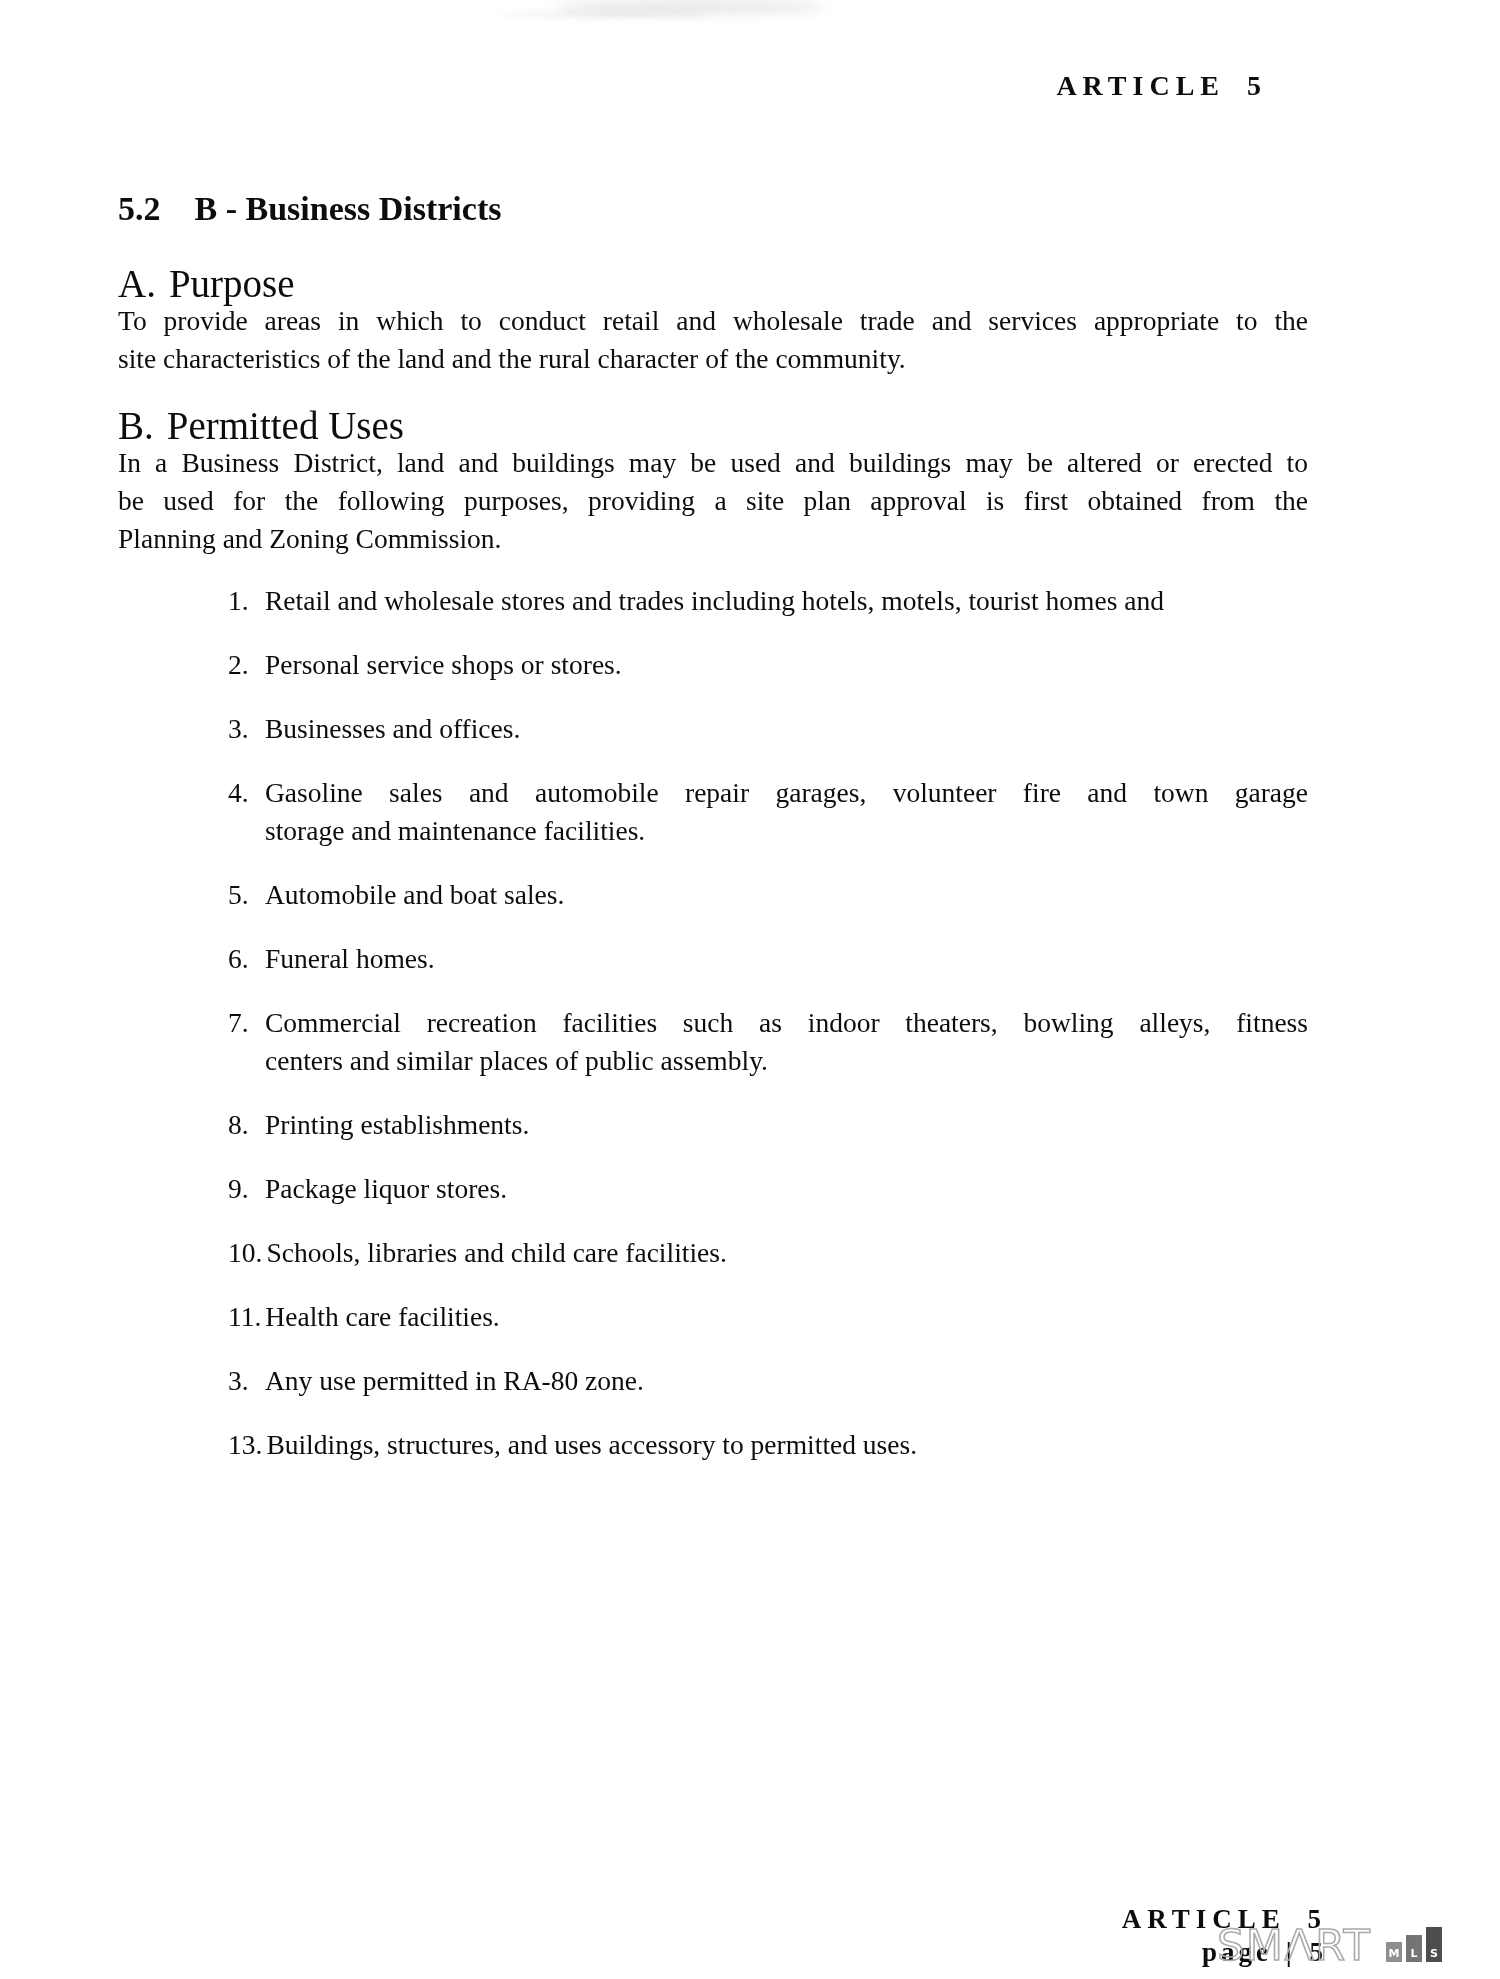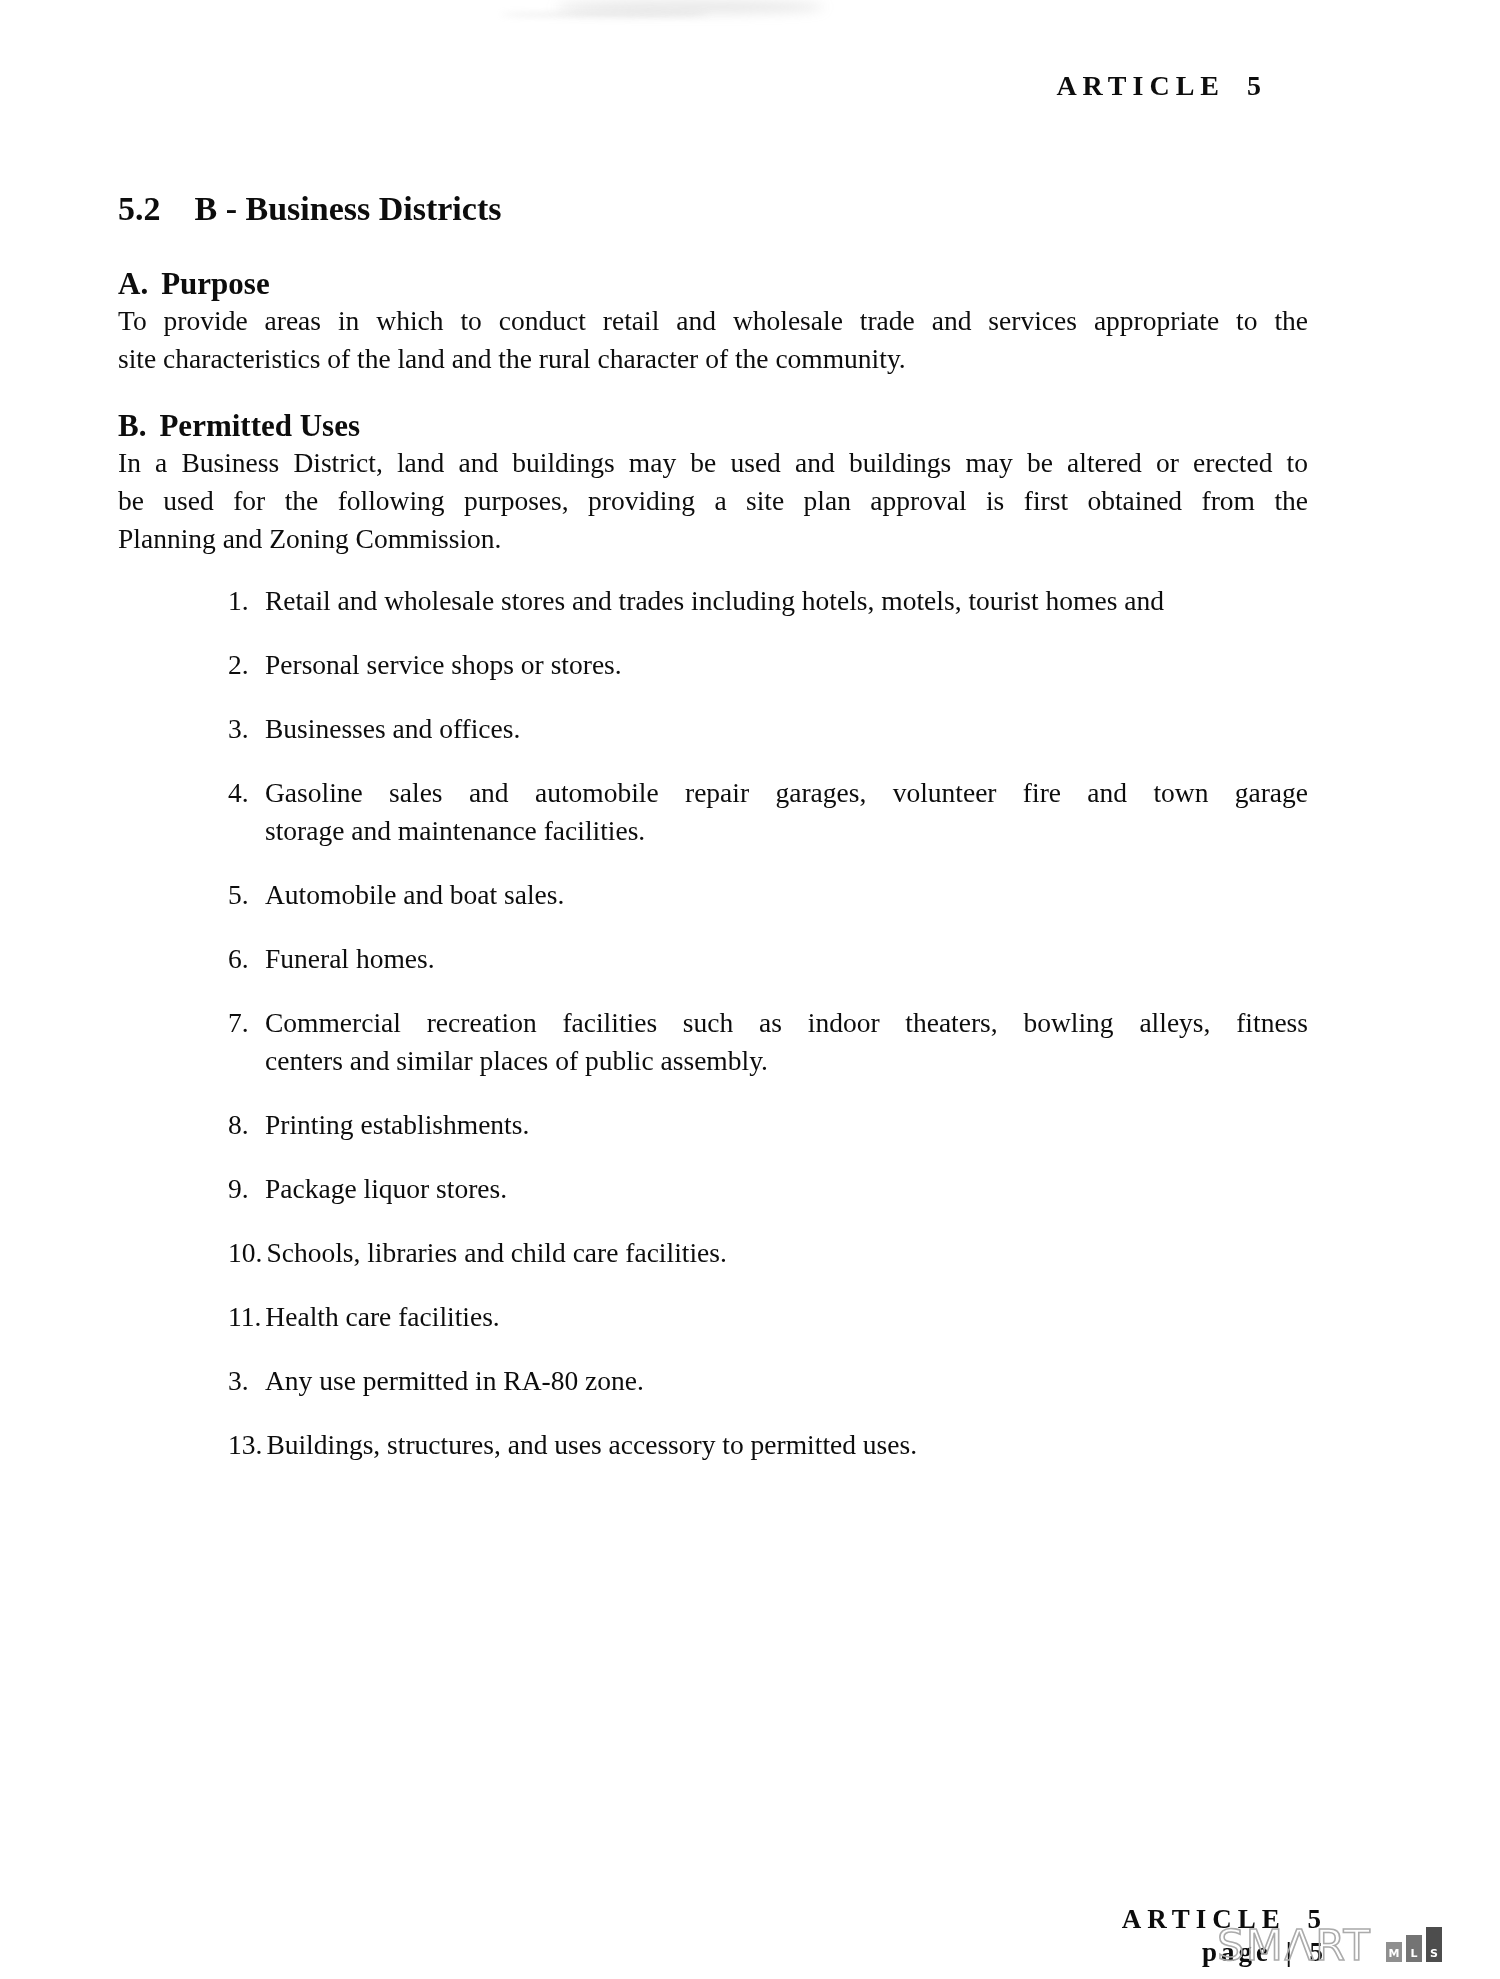--- a/index.html
+++ b/index.html
@@ -16,21 +16,21 @@
   .top-header{
     position:absolute;top:70px;right:233px;
     font-size:28px;font-weight:700;letter-spacing:6px;word-spacing:9px;white-space:nowrap;
   }
 
   .content{position:absolute;left:118px;top:188px;width:1190px;}
 
   .h1{font-size:34px;line-height:42px;font-weight:700;}
   .h1 .sec-num{display:inline-block;margin-right:34px;}
 
-  .h2{font-size:31px;line-height:36px;font-weight:700;margin-top:36px;}
+  .h2{font-size:39px;line-height:36px;font-weight:400;margin-top:36px;}
   .h2 .sub-label{display:inline-block;margin-right:13px;}
   .h2.second{margin-top:30px;}
 
   .body-text{font-size:27.5px;line-height:38px;}
   .plines > div{text-align:justify;text-align-last:justify;}
   .plines > div:last-child{text-align:left;text-align-last:auto;}
 
   .uses{margin-top:24px;padding-left:110px;}
   .li-row{display:flex;margin-bottom:26px;}
   .li-num{min-width:33px;flex:0 0 auto;margin-right:4px;}

